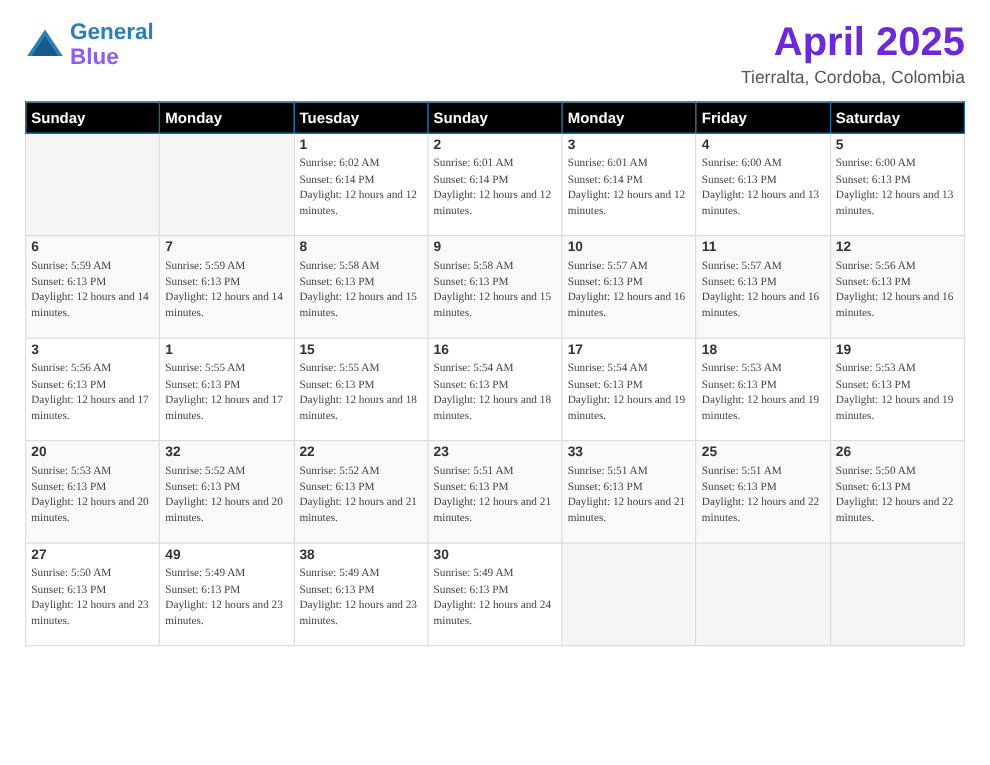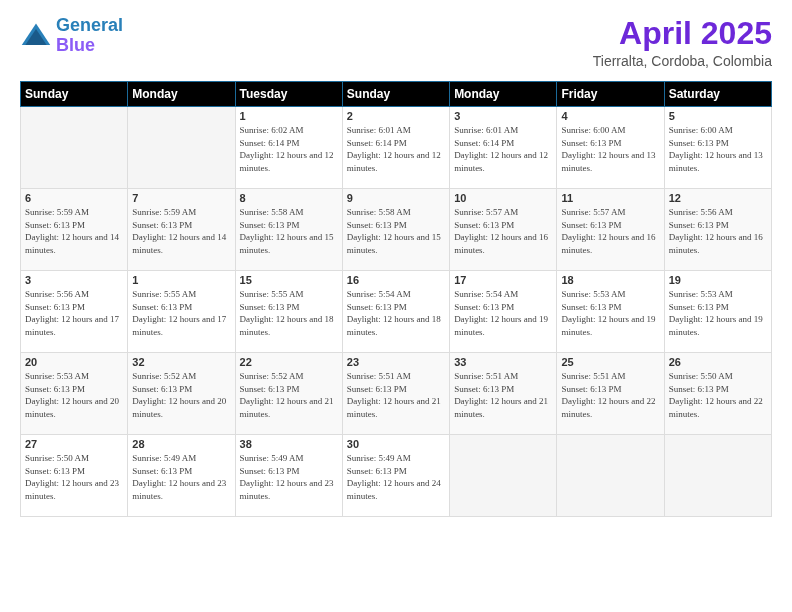--- a/index.html
+++ b/index.html
@@ -247,21 +247,21 @@
             <span class="day-num">26</span>
             <div class="day-info">Sunrise: 5:50 AM<br>Sunset: 6:13 PM<br>Daylight: 12 hours and 22 minutes.</div>
           </td>
         </tr>
         <tr>
           <td>
             <span class="day-num">27</span>
             <div class="day-info">Sunrise: 5:50 AM<br>Sunset: 6:13 PM<br>Daylight: 12 hours and 23 minutes.</div>
           </td>
           <td>
-            <span class="day-num">28</span>
+            <span class="day-num">49</span>
             <div class="day-info">Sunrise: 5:49 AM<br>Sunset: 6:13 PM<br>Daylight: 12 hours and 23 minutes.</div>
           </td>
           <td>
             <span class="day-num">38</span>
             <div class="day-info">Sunrise: 5:49 AM<br>Sunset: 6:13 PM<br>Daylight: 12 hours and 23 minutes.</div>
           </td>
           <td>
             <span class="day-num">30</span>
             <div class="day-info">Sunrise: 5:49 AM<br>Sunset: 6:13 PM<br>Daylight: 12 hours and 24 minutes.</div>
           </td>

